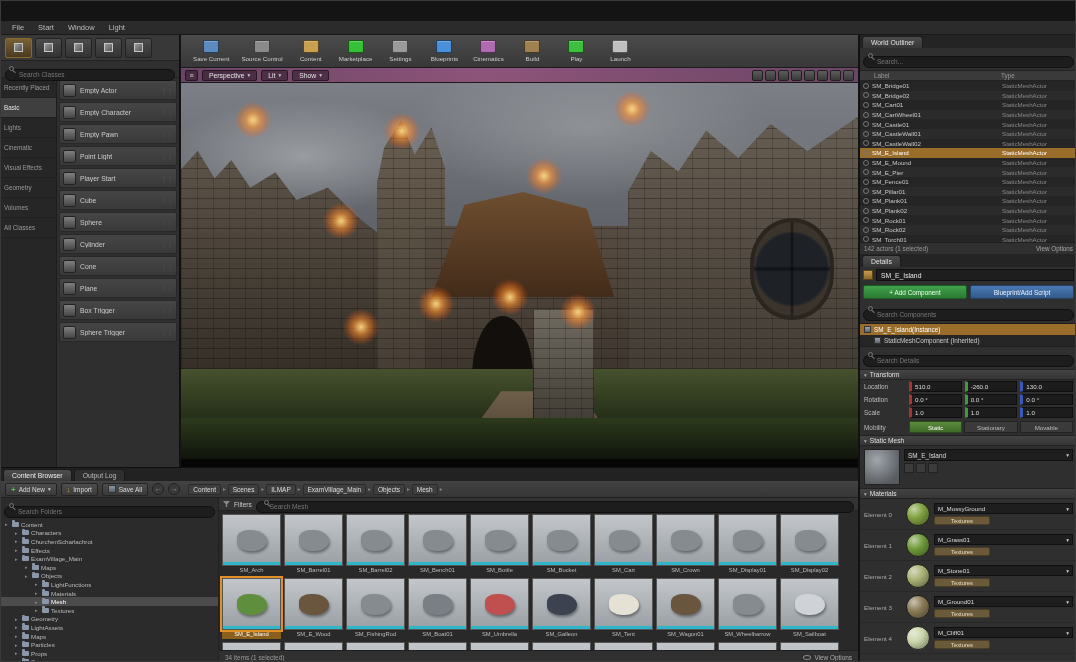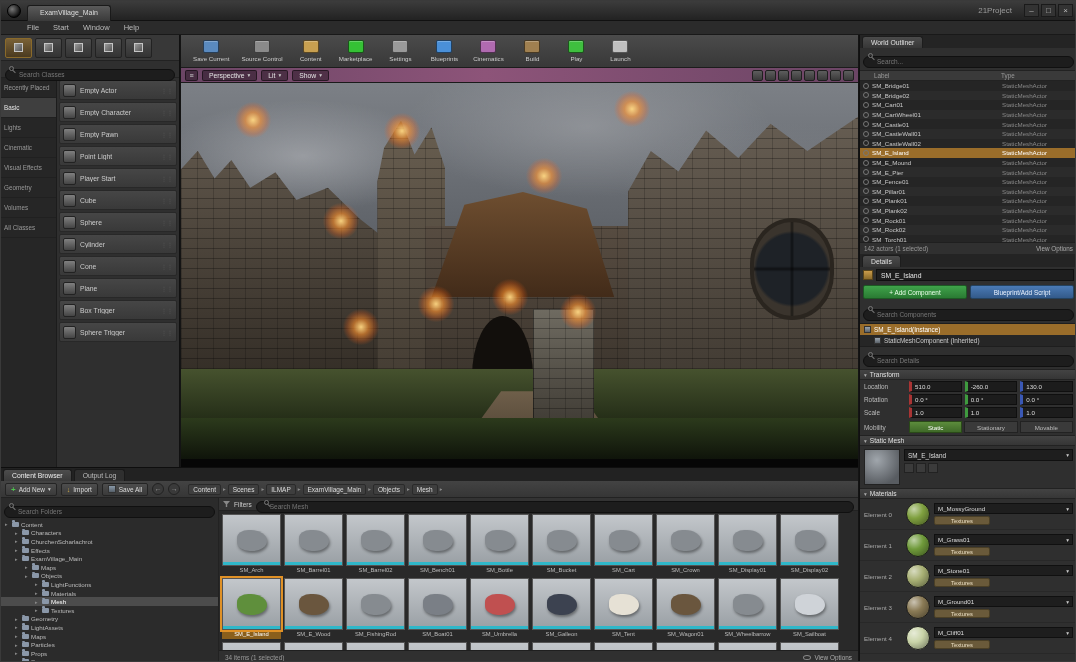--- a/index.html
+++ b/index.html
@@ -6,21 +6,21 @@
 html,body{background:#000;}
 #app{position:relative;width:1076px;height:662px;background:#141414;color:#c0c0c0;overflow:hidden;border:1px solid #3a3a3a;}
 
 
 .titlebar{position:absolute;left:0;top:0;width:1076px;height:20px;background:linear-gradient(#3c3c3c,#222);display:flex;align-items:center;border-bottom:1px solid #111;}
 .ue-logo{width:14px;height:14px;border-radius:50%;background:radial-gradient(circle at 35% 35%,#777,#0a0a0a 75%);margin:0 6px;border:1px solid #000;flex:none;}
 .level-tab{height:16px;margin-top:4px;padding:3px 12px 0;background:linear-gradient(#5a5a5a,#3a3a3a);border:1px solid #1a1a1a;border-bottom:none;font-size:7px;color:#ddd;border-radius:3px 3px 0 0;}
 .win-right{margin-left:auto;display:flex;align-items:center;gap:2px;padding-right:4px;}
 .win-title{font-size:8px;color:#9a9a9a;margin-right:10px;}
 .win-btn{width:15px;height:13px;font-size:8px;line-height:12px;text-align:center;color:#bbb;background:#333;border:1px solid #1a1a1a;}
-.menubar{position:absolute;left:0;top:20px;width:1076px;height:14px;background:#2b2b2b;border-bottom:1px solid #191919;display:flex;align-items:center;padding-left:19px;}
+.menubar{position:absolute;left:0;top:20px;width:1076px;height:14px;background:#2b2b2b;border-bottom:1px solid #191919;display:flex;align-items:center;padding-left:4px;}
 .menu-item{font-size:7.5px;color:#bbb;padding:2px 7px;}
 
 
 .modes{position:absolute;left:0;top:34px;width:179px;height:432px;background:#2f2f2f;border-right:1px solid #101010;display:flex;flex-direction:column;}
 .modes-tools{height:26px;background:#383838;display:flex;align-items:center;gap:3px;padding:0 4px;border-bottom:1px solid #222;}
 .tool-btn{width:27px;height:20px;background:linear-gradient(#4c4c4c,#333);border:1px solid #222;border-radius:2px;display:flex;align-items:center;justify-content:center;}
 .tool-btn.selected{background:linear-gradient(#7a6136,#4a3a20);border-color:#8a6a2a;}
 .tool-glyph{width:9px;height:9px;border:1px solid #c5c5c5;background:linear-gradient(135deg,#9a9a9a,#555);}
 .modes-search{position:relative;height:17px;padding:2px 4px;border-bottom:1px solid #222;flex:none;}
 .search{width:100%;height:12px;background:#1d1d1d;border:1px solid #101010;border-radius:6px;color:#aaa;font-size:6.5px;padding:0 4px 0 13px;outline:none;}
@@ -169,37 +169,27 @@
 .asset.selected .asset-name{background:#8a5f1c;color:#fff;}
 .cb-status{height:13px;background:#303030;border-top:1px solid #1f1f1f;display:flex;align-items:center;font-size:6.4px;color:#999;padding:0 6px;flex:none;}
 .cb-viewopts{margin-left:auto;display:flex;align-items:center;gap:3px;color:#aaa;}
 .eye-icon{width:8px;height:5px;border:1px solid #888;border-radius:50%;}
 </style>
 </head>
 <body>
 
 <div id="app">
 
-  <div class="titlebar">
-    <div class="ue-logo"></div>
-    <div class="level-tab">ExamVillage_Main</div>
-    <div class="win-right">
-      <span class="win-title">21Project</span>
-      <span class="win-btn">–</span>
-      <span class="win-btn">□</span>
-      <span class="win-btn">×</span>
-    </div>
-  </div>
 
   <div class="menubar">
 
   <span class="menu-item">File</span>
       <span class="menu-item">Start</span>
       <span class="menu-item">Window</span>
-      <span class="menu-item">Help</span>
+      <span class="menu-item">Light</span>
     </div>
 
   <div class="modes">
     <div class="modes-tools">
 
     <div class="tool-btn selected">
           <div class="tool-glyph"></div>
         </div>
         <div class="tool-btn">
           <div class="tool-glyph"></div>

